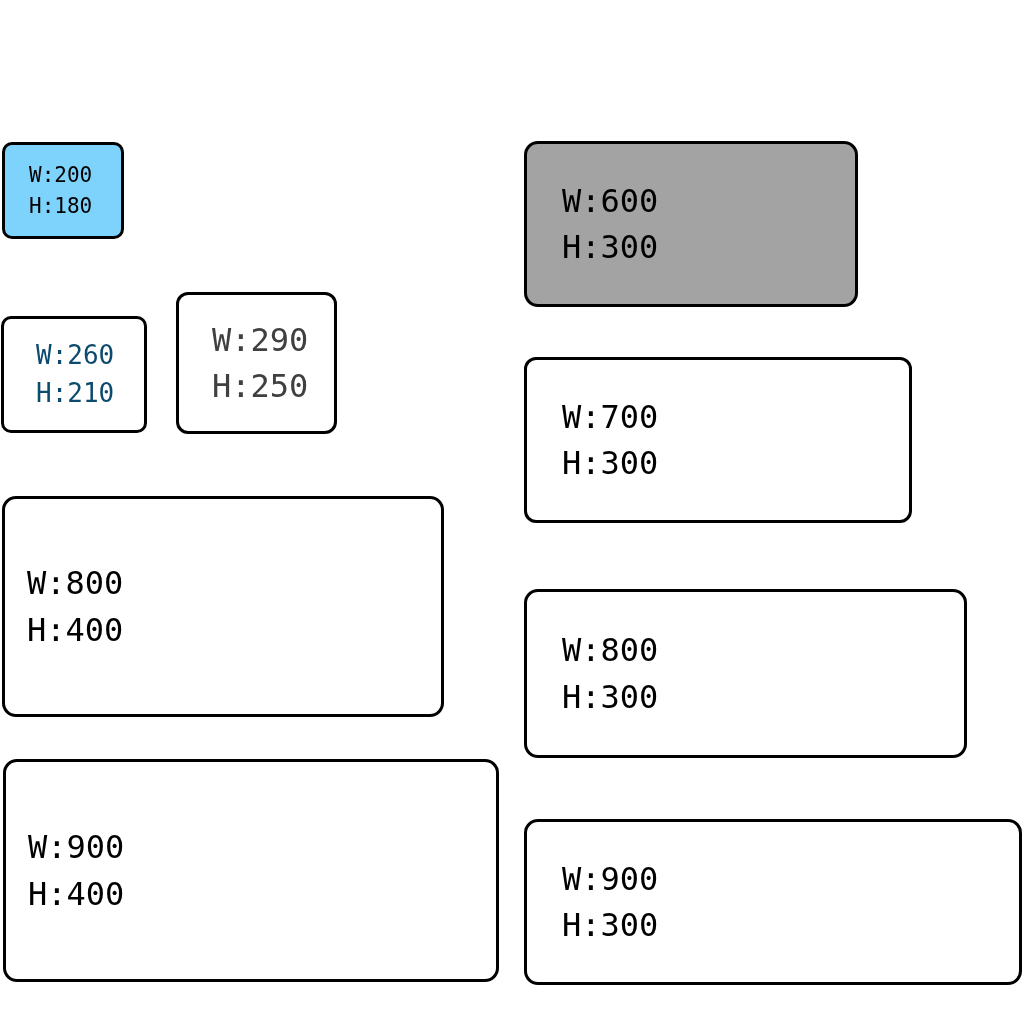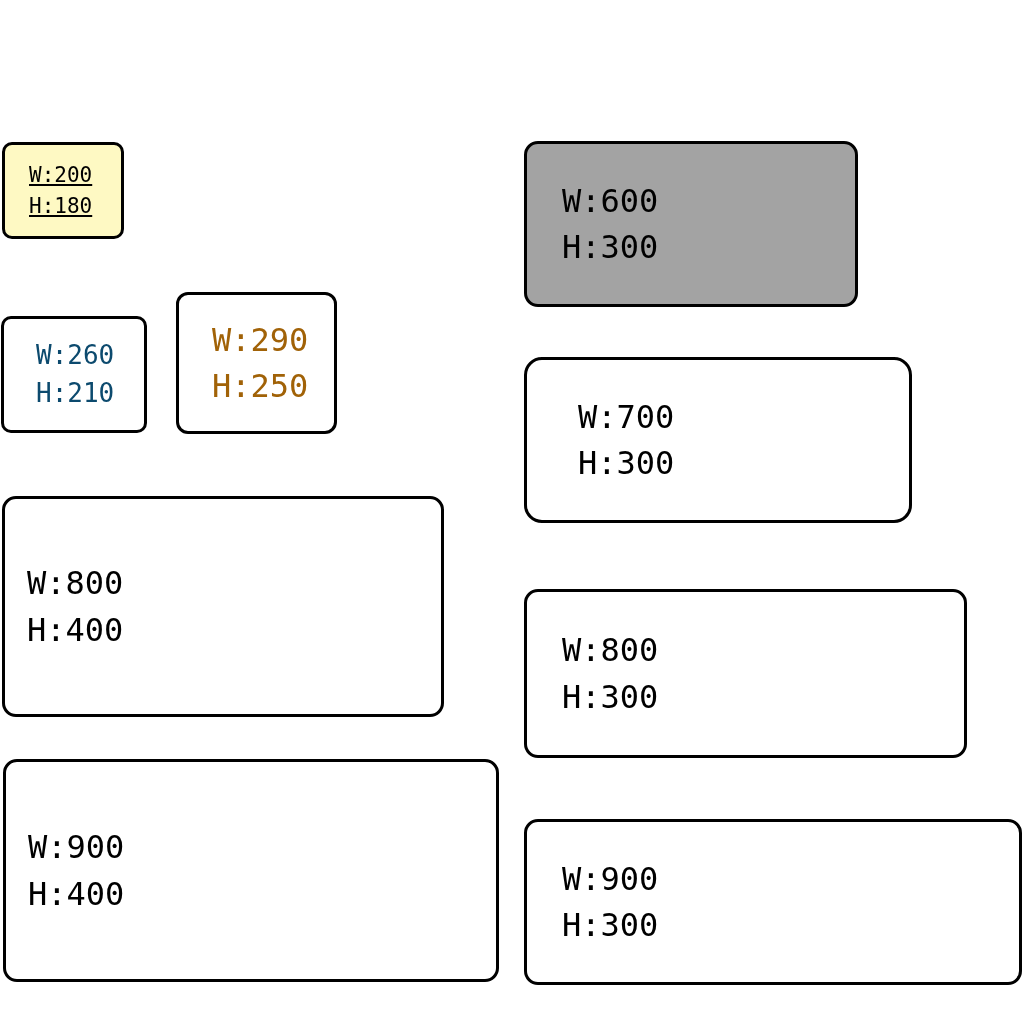--- a/index.html
+++ b/index.html
@@ -29,45 +29,45 @@
     display: block;
     white-space: pre;
     line-height: 1.45;
     letter-spacing: 0px;
   }
 </style>
 </head>
 <body>
 
 <div id="canvas" style="background: rgb(255, 255, 255);">
-    <div class="size-box" style="left: 2px; top: 142px; width: 122px; height: 97px; border-radius: 10px; padding-left: 24px; font-size: 21px; border-color: rgb(0, 0, 0); background: #fef9c3; color: rgb(0, 0, 0); text-decoration: underline;">
+    <div class="size-box" style="left: 2px; top: 142px; width: 122px; height: 97px; border-radius: 10px; padding-left: 24px; font-size: 21px; border-color: rgb(0, 0, 0); background: #7dd3fc; color: rgb(0, 0, 0);">
     <span class="line">W:200</span>
     <span class="line">H:180</span>
   </div>
     <div class="size-box" style="left: 1px; top: 316px; width: 146px; height: 117px; border-radius: 10px; padding-left: 32px; font-size: 26px; border-color: rgb(0, 0, 0); background: rgb(255, 255, 255); color: #0c4a6e;">
     <span class="line">W:260</span>
     <span class="line">H:210</span>
   </div>
-    <div class="size-box" style="left: 176px; top: 292px; width: 161px; height: 142px; border-radius: 12px; padding-left: 33px; font-size: 32px; border-color: rgb(0, 0, 0); background: rgb(255, 255, 255); color: #a16207;">
+    <div class="size-box" style="left: 176px; top: 292px; width: 161px; height: 142px; border-radius: 12px; padding-left: 33px; font-size: 32px; border-color: rgb(0, 0, 0); background: rgb(255, 255, 255); color: #404040;">
     <span class="line">W:290</span>
     <span class="line">H:250</span>
   </div>
     <div class="size-box" style="left: 2px; top: 496px; width: 442px; height: 221px; border-radius: 14px; padding-left: 22px; font-size: 32px; border-color: rgb(0, 0, 0); background: rgb(255, 255, 255); color: rgb(0, 0, 0);">
     <span class="line">W:800</span>
     <span class="line">H:400</span>
   </div>
     <div class="size-box" style="left: 3px; top: 759px; width: 496px; height: 223px; border-radius: 14px; padding-left: 22px; font-size: 32px; border-color: rgb(0, 0, 0); background: rgb(255, 255, 255); color: rgb(0, 0, 0);">
     <span class="line">W:900</span>
     <span class="line">H:400</span>
   </div>
     <div class="size-box" style="left: 524px; top: 141px; width: 334px; height: 166px; border-radius: 14px; padding-left: 35px; font-size: 32px; border-color: rgb(0, 0, 0); background: #a3a3a3; color: rgb(0, 0, 0);">
     <span class="line">W:600</span>
     <span class="line">H:300</span>
   </div>
-    <div class="size-box" style="left: 524px; top: 357px; width: 388px; height: 166px; border-radius: 18px; padding-left: 51px; font-size: 32px; border-color: rgb(0, 0, 0); background: rgb(255, 255, 255); color: rgb(0, 0, 0);">
+    <div class="size-box" style="left: 524px; top: 357px; width: 388px; height: 166px; border-radius: 12px; padding-left: 35px; font-size: 32px; border-color: rgb(0, 0, 0); background: rgb(255, 255, 255); color: rgb(0, 0, 0);">
     <span class="line">W:700</span>
     <span class="line">H:300</span>
   </div>
     <div class="size-box" style="left: 524px; top: 589px; width: 443px; height: 169px; border-radius: 14px; padding-left: 35px; font-size: 32px; border-color: rgb(0, 0, 0); background: rgb(255, 255, 255); color: rgb(0, 0, 0);">
     <span class="line">W:800</span>
     <span class="line">H:300</span>
   </div>
     <div class="size-box" style="left: 524px; top: 819px; width: 498px; height: 166px; border-radius: 14px; padding-left: 35px; font-size: 32px; border-color: rgb(0, 0, 0); background: rgb(255, 255, 255); color: rgb(0, 0, 0);">
     <span class="line">W:900</span>
     <span class="line">H:300</span>

